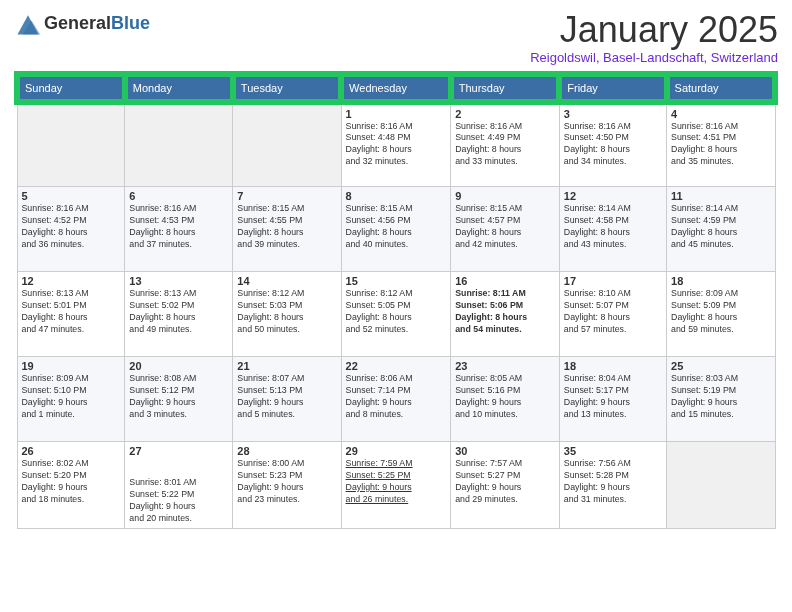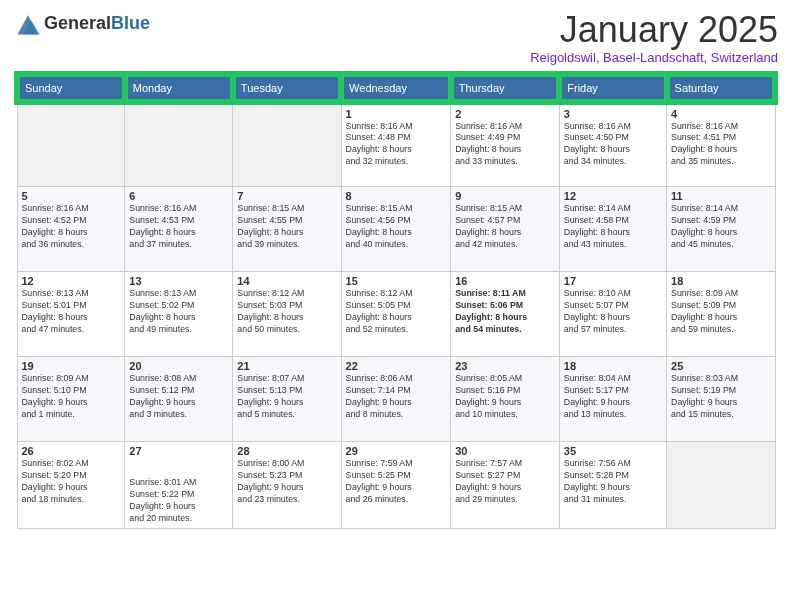--- a/index.html
+++ b/index.html
@@ -330,21 +330,21 @@
           </td>
           <td>
             <div class="day-number">28</div>
             <div class="day-info" style="white-space: pre-line;">Sunrise: 8:00 AM
 Sunset: 5:23 PM
 Daylight: 9 hours
 and 23 minutes.</div>
           </td>
           <td>
             <div class="day-number">29</div>
-            <div class="day-info" style="white-space: pre-line;">Sunrise: 7:59 AM
+            <div class="day-info" style="white-space: pre-line; text-decoration: underline;">Sunrise: 7:59 AM
 Sunset: 5:25 PM
 Daylight: 9 hours
 and 26 minutes.</div>
           </td>
           <td>
             <div class="day-number">30</div>
             <div class="day-info" style="white-space: pre-line;">Sunrise: 7:57 AM
 Sunset: 5:27 PM
 Daylight: 9 hours
 and 29 minutes.</div>

